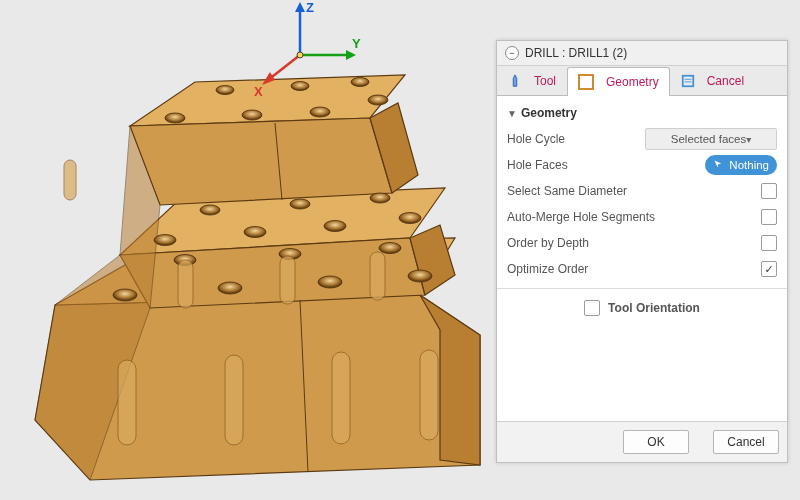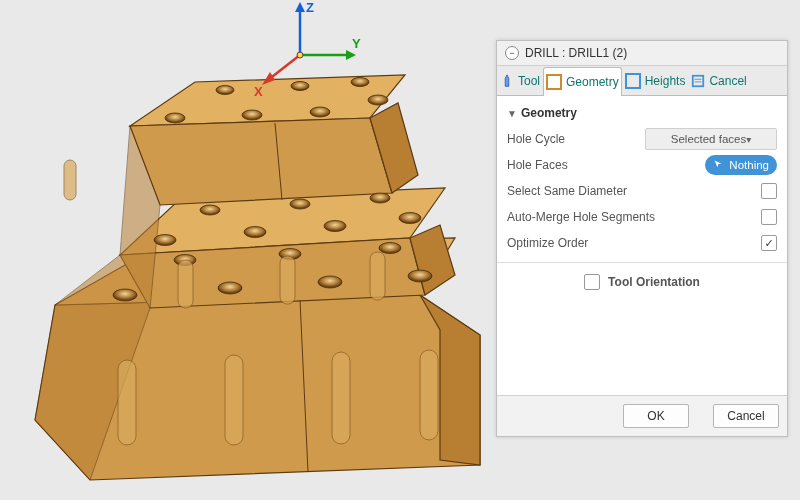--- a/index.html
+++ b/index.html
@@ -1,21 +1,21 @@
 <!DOCTYPE html>
 <html><head>
 <meta charset="utf-8">
 <style>
   html,body{margin:0;padding:0;width:800px;height:500px;font-family:"Segoe UI",Arial,sans-serif;font-size:12px;background:#e9e9e9;color:#333;overflow:hidden}
   .viewport{position:absolute;inset:0}
   .panel{position:absolute;right:12px;top:40px;width:290px;background:#f6f6f6;border:1px solid #bfbfbf;box-shadow:0 0 4px rgba(0,0,0,.15)}
   .titlebar{display:flex;align-items:center;gap:6px;height:24px;padding:0 8px;border-bottom:1px solid #d0d0d0;background:#f0f0f0}
   .titlebar .close{width:12px;height:12px;border-radius:50%;background:#fff;border:1px solid #888;display:flex;align-items:center;justify-content:center;font-size:9px;line-height:1}
   .tabs{display:flex;gap:0;border-bottom:1px solid #bcbcbc;background:#eaeaea}
-  .tab{display:flex;align-items:center;gap:4px;padding:6px 2px;border:1px solid transparent;border-bottom:none;cursor:pointer;color:#0f766e}
+  .tab{display:flex;align-items:center;gap:12px;padding:6px 10px;border:1px solid transparent;border-bottom:none;cursor:pointer;color:#be185d}
   .tab.active{background:#fff;border-color:#bcbcbc;border-radius:3px 3px 0 0;position:relative;top:1px}
   .tab svg,.tab .ico{width:14px;height:14px}
   .body{background:#fff;padding:6px 10px 10px}
   .group-h{display:flex;align-items:center;gap:4px;font-weight:bold;padding:4px 0 6px;cursor:pointer}
   .row{display:flex;align-items:center;justify-content:space-between;min-height:26px;color:#555}
   .row .lbl{flex:1}
   .sel{display:flex;align-items:center;justify-content:center;width:118px;height:20px;padding:0 6px;background:#eeeeee;border:1px solid #cfcfcf;border-radius:2px;font-size:11.5px;cursor:pointer}
   .pick{display:flex;align-items:center;gap:4px;height:20px;padding:0 8px;background:#3f93d6;color:#fff;border-radius:10px;font-size:11.5px;cursor:pointer}
   .chk{width:14px;height:14px;border:1px solid #9a9a9a;border-radius:2px;background:#fff;display:flex;align-items:center;justify-content:center;font-size:11px;color:#333}
   .chk.on::after{content:"✓"}
@@ -119,24 +119,20 @@
       <svg class="ico" viewBox="0 0 16 16">
           <path d="M8 1l2 4v9H6V5z" fill="#6aa0e6" stroke="#2a5ca8"></path>
         </svg>
       <span>Tool</span>
     </div>
     <div class="tab active">
       <span class="sq" style="border-color:#d08a2e"></span>
       <span>Geometry</span>
     </div>
     <div class="tab">
-      <span class="sq" style="border-color:#3f93d6"></span>
-      <span>Heights</span>
-    </div>
-    <div class="tab">
       <svg class="ico" viewBox="0 0 16 16">
           <rect x="2" y="2" width="12" height="12" fill="none" stroke="#3f93d6" stroke-width="2"></rect>
           <line x1="4" y1="6" x2="12" y2="6" stroke="#3f93d6"></line>
           <line x1="4" y1="9" x2="12" y2="9" stroke="#3f93d6"></line>
         </svg>
       <span>Cancel</span>
     </div>
   </div>
 
   <div class="body">
@@ -165,20 +161,24 @@
 
     <div class="row">
       <span class="lbl">Select Same Diameter</span>
       <span class="chk"></span>
     </div>
     <div class="row">
       <span class="lbl">Auto-Merge Hole Segments</span>
       <span class="chk"></span>
     </div>
     <div class="row">
+      <span class="lbl">Order by Depth</span>
+      <span class="chk"></span>
+    </div>
+    <div class="row">
       <span class="lbl">Optimize Order</span>
       <span class="chk on"></span>
     </div>
 
     <div class="sep"></div>
 
     <div class="row" style="justify-content:center;gap:8px">
       <span class="chk"></span>
       <b>Tool Orientation</b>
     </div>

